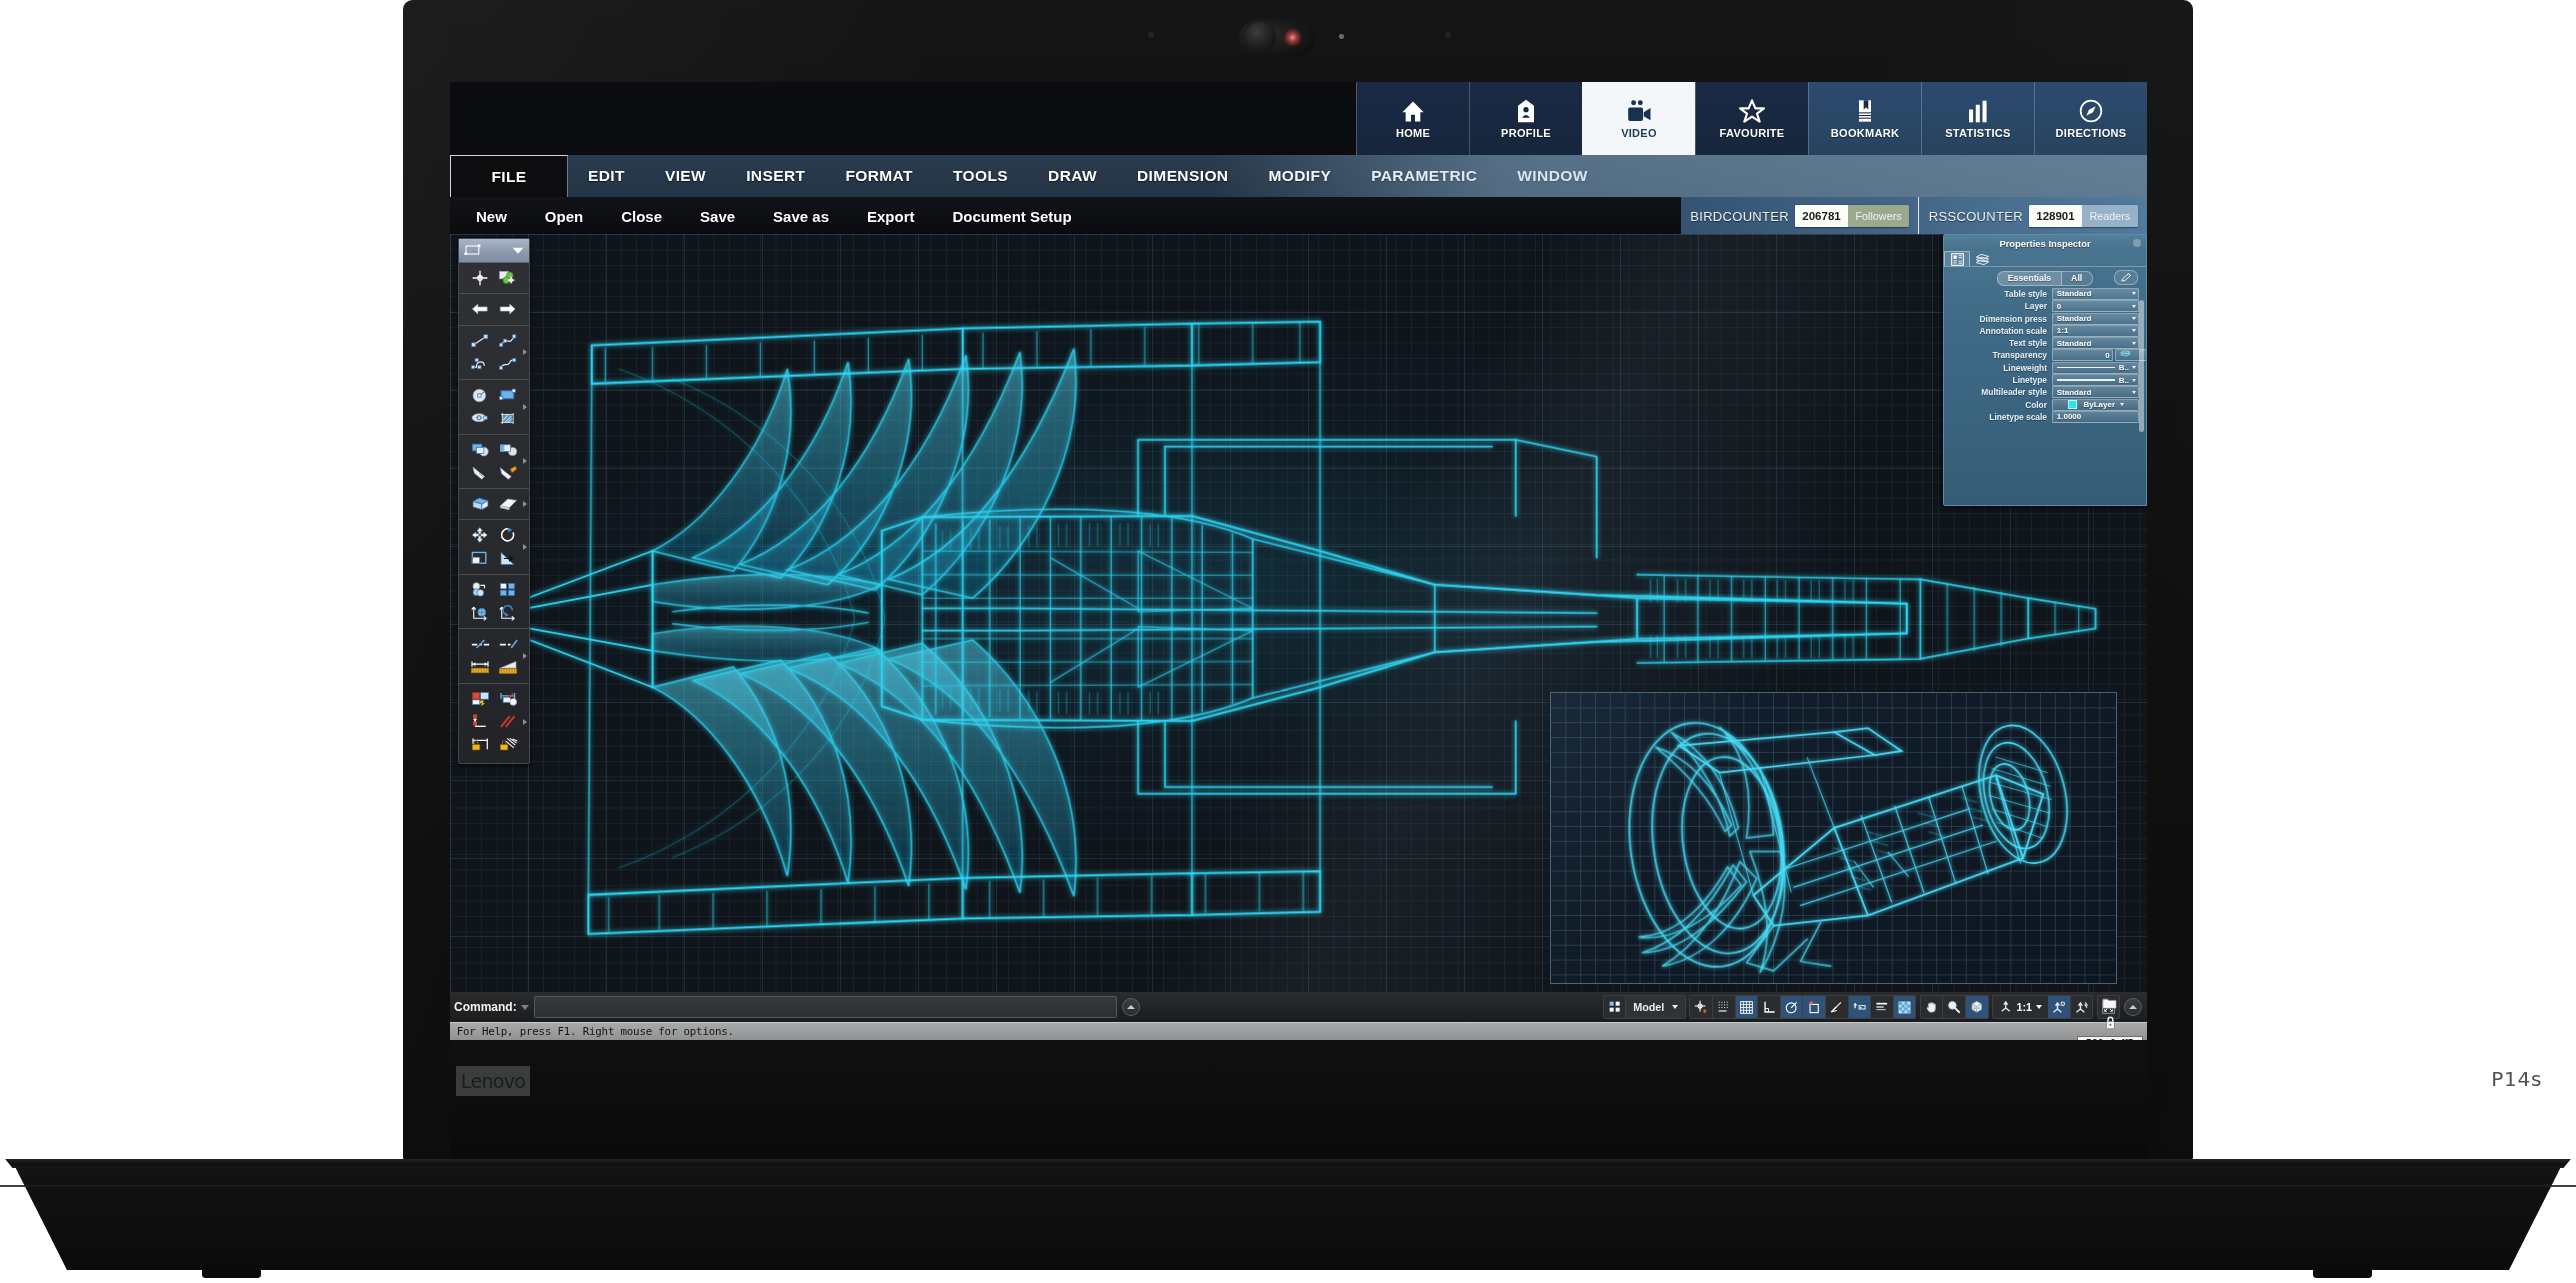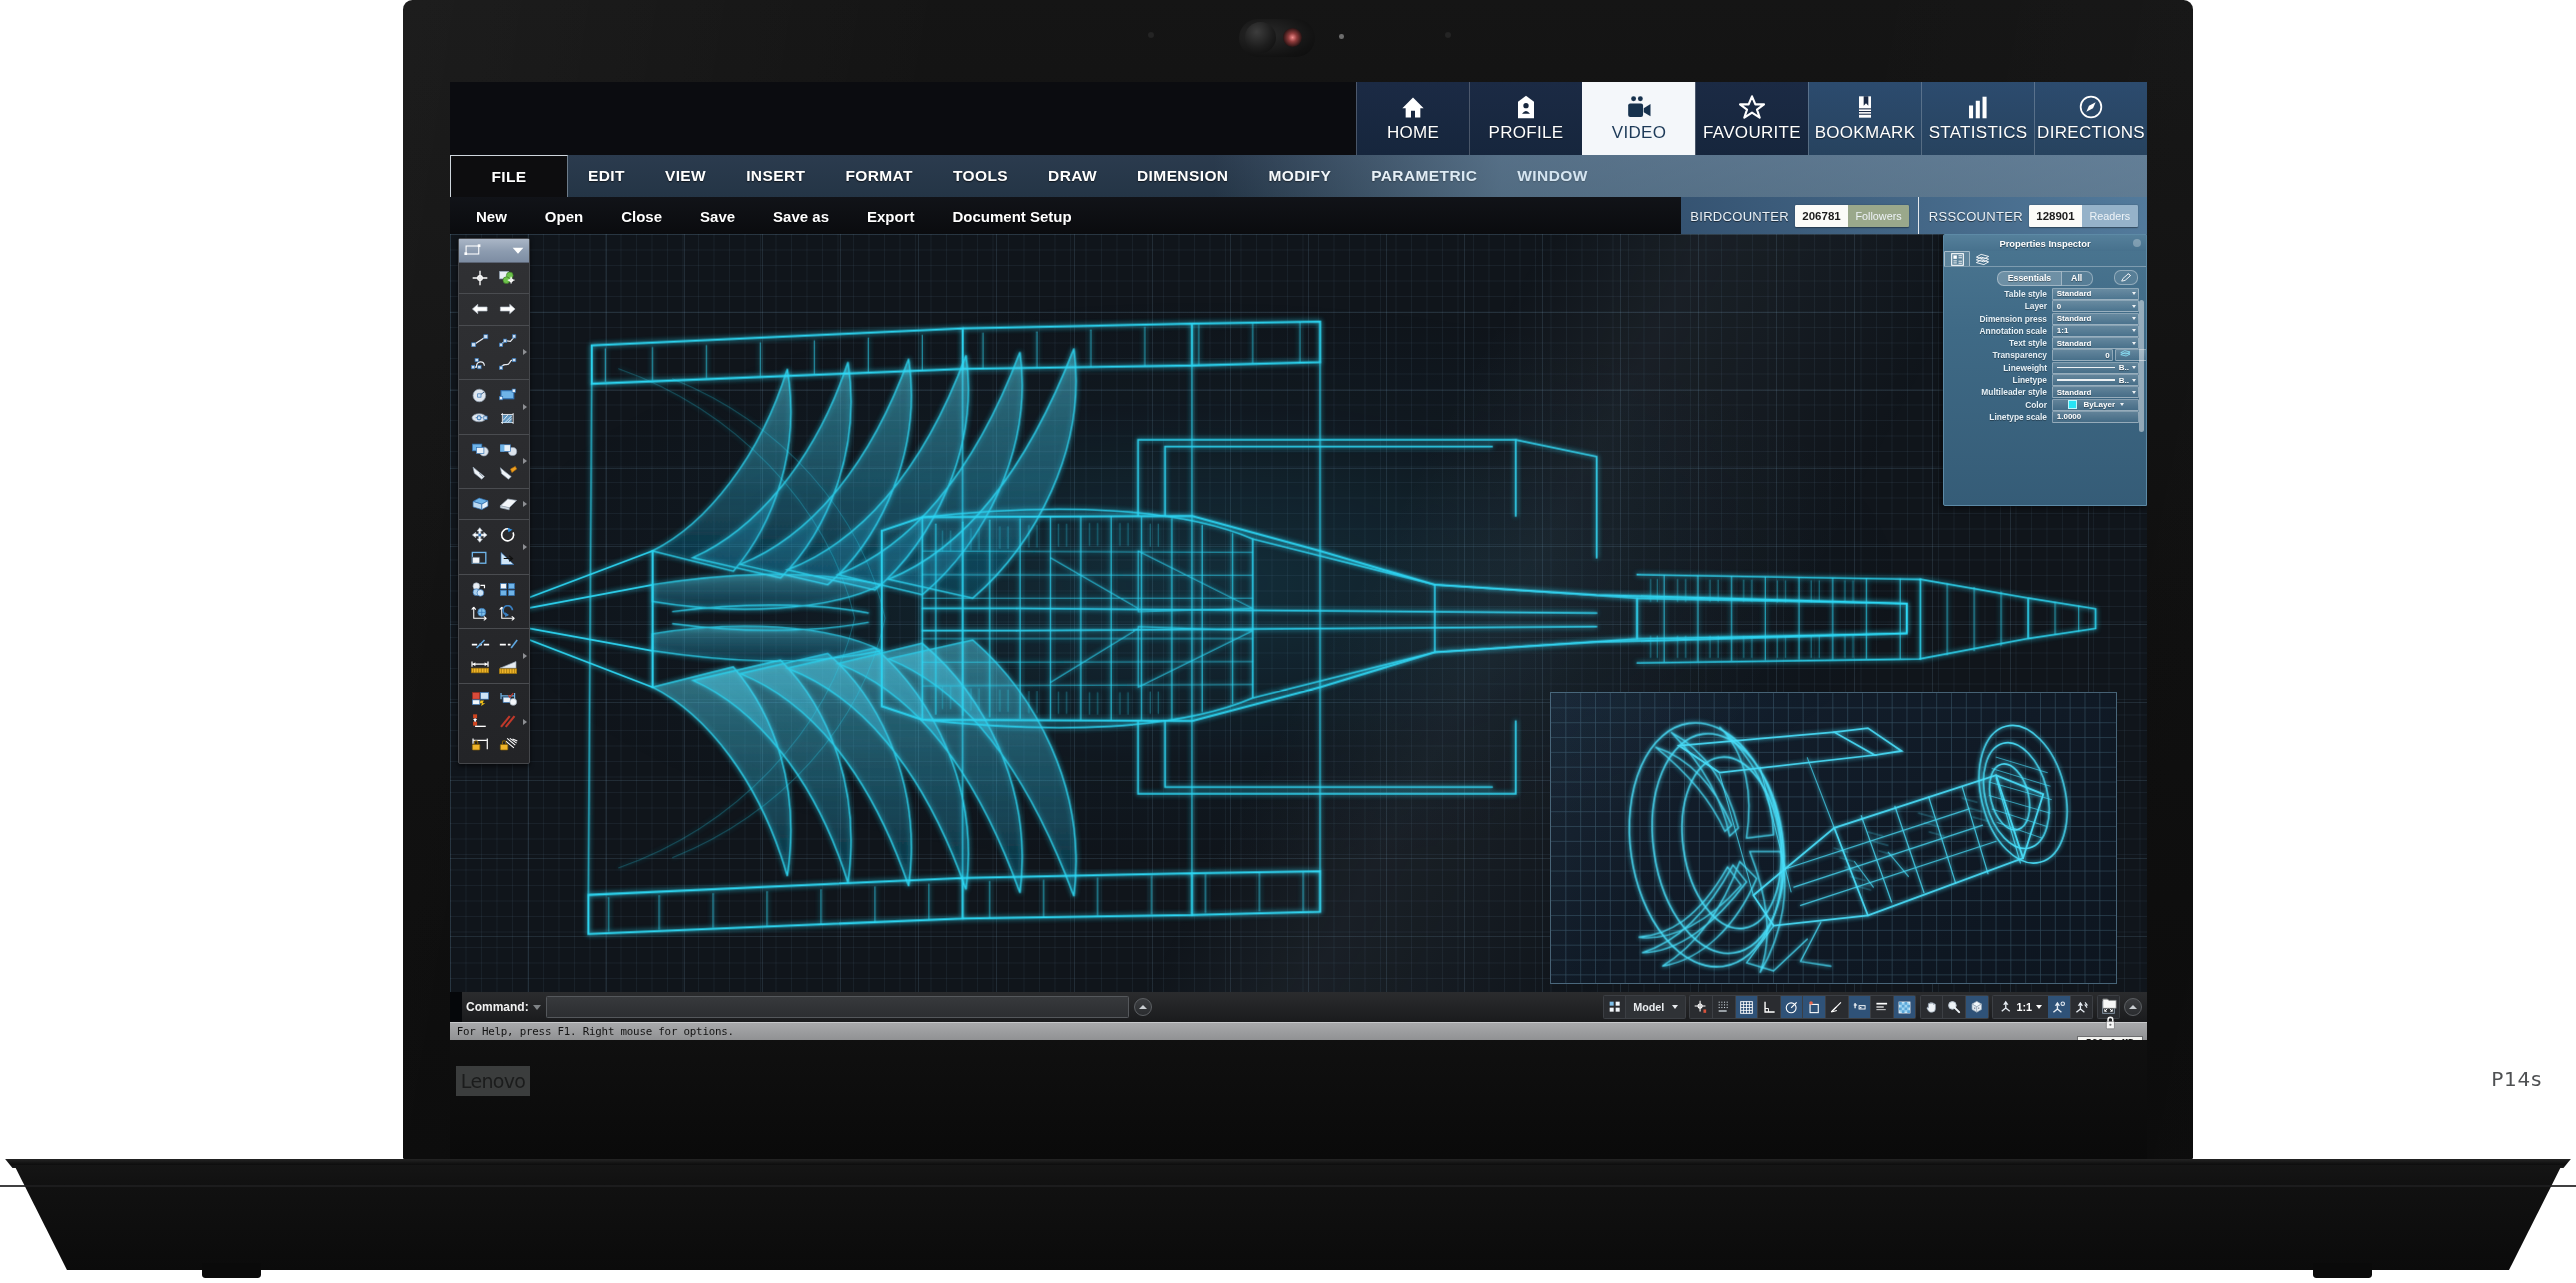--- a/index.html
+++ b/index.html
@@ -32,21 +32,21 @@
   
   .navbar{position:absolute;left:0;top:0;width:100%;height:73px;display:flex;justify-content:flex-end;}
   .navbar-bg{position:absolute;left:0;top:0;width:100%;height:73px;background:#0b0c10;}
   .navtile{position:relative;width:112px;height:73px;display:flex;flex-direction:column;
        align-items:center;justify-content:center;gap:2.7px;
        background:linear-gradient(180deg,#1b2a44 0%,#16263d 100%);
        border-left:0.7px solid rgba(255,255,255,.22);color:#fff;}
   .navtile:nth-child(5),.navtile:nth-child(6),.navtile:nth-child(7){
        background:linear-gradient(180deg,#2c4b6e 0%,#27435f 100%);}
   .navtile.active{background:#f4f7fa;color:#17324e;}
-  .navtile .nt-label{font-size:17px;font-weight:normal;letter-spacing:0.3px;
+  .navtile .nt-label{font-size:11px;font-weight:bold;letter-spacing:0.3px;
        text-shadow:0 0.7px 0.7px rgba(0,0,0,.5);}
   .navtile.active .nt-label{text-shadow:none;color:#1d3a58;}
   .navtile .nt-ico{height:27px;display:flex;align-items:center;justify-content:center;}
   .navtile .nt-ico svg{display:block;}
 
   
   .menurow{position:absolute;left:0;top:73px;width:100%;height:42px;
        background:linear-gradient(180deg,#2b3b4e 0%,#243546 100%);display:flex;align-items:stretch;}
   .menurow-right{position:absolute;left:0;top:73px;width:100%;height:42px;
        background:linear-gradient(90deg,rgba(0,0,0,0) 45%,rgba(150,190,220,.40) 62%,rgba(160,200,230,.48) 100%);
@@ -146,21 +146,21 @@
   .pswatch{width:7.4px;height:7.4px;background:#27e3f5;border:0.7px solid rgba(255,255,255,.7);margin-right:3.4px;}
   .pscroll{position:absolute;right:2px;top:65px;width:4.7px;height:132px;border-radius:2.7px;
        background:rgba(255,255,255,.45);}
 
   
   .inset{position:absolute;right:30px;bottom:8px;width:565px;height:290px;
        border:0.7px solid rgba(140,190,220,.45);overflow:hidden;
        background:linear-gradient(150deg,#14202e 0%,#101a26 50%,#0d151f 100%);}
 
   
-  .cmdbar{position:absolute;left:12px;top:910px;width:100%;height:30px;
+  .cmdbar{position:absolute;left:0;top:910px;width:100%;height:30px;
        background:linear-gradient(180deg,#2b2c2e 0%,#1a1b1d 100%);
        display:flex;align-items:center;padding:0 4px;gap:4.7px;}
   .cmd-label{color:#f2f2f2;font-size:12px;font-weight:bold;font-family:"Liberation Sans",sans-serif;}
   .cmd-caret{width:0;height:0;border-left:4.7px solid transparent;border-right:4.7px solid transparent;
        border-top:5.4px solid #7f8386;}
   .cmd-input{flex:0 0 577px;height:17.5px;background:linear-gradient(180deg,#37393c,#2c2e31);
        border:0.7px solid #55585c;border-radius:1.3px;}
   .cmd-up{width:16px;height:16px;border-radius:50%;border:0.7px solid #5c5f63;
        background:linear-gradient(180deg,#3b3d40,#2a2c2f);display:flex;align-items:center;justify-content:center;}
   .cmd-up i{width:0;height:0;border-left:4px solid transparent;border-right:4px solid transparent;

